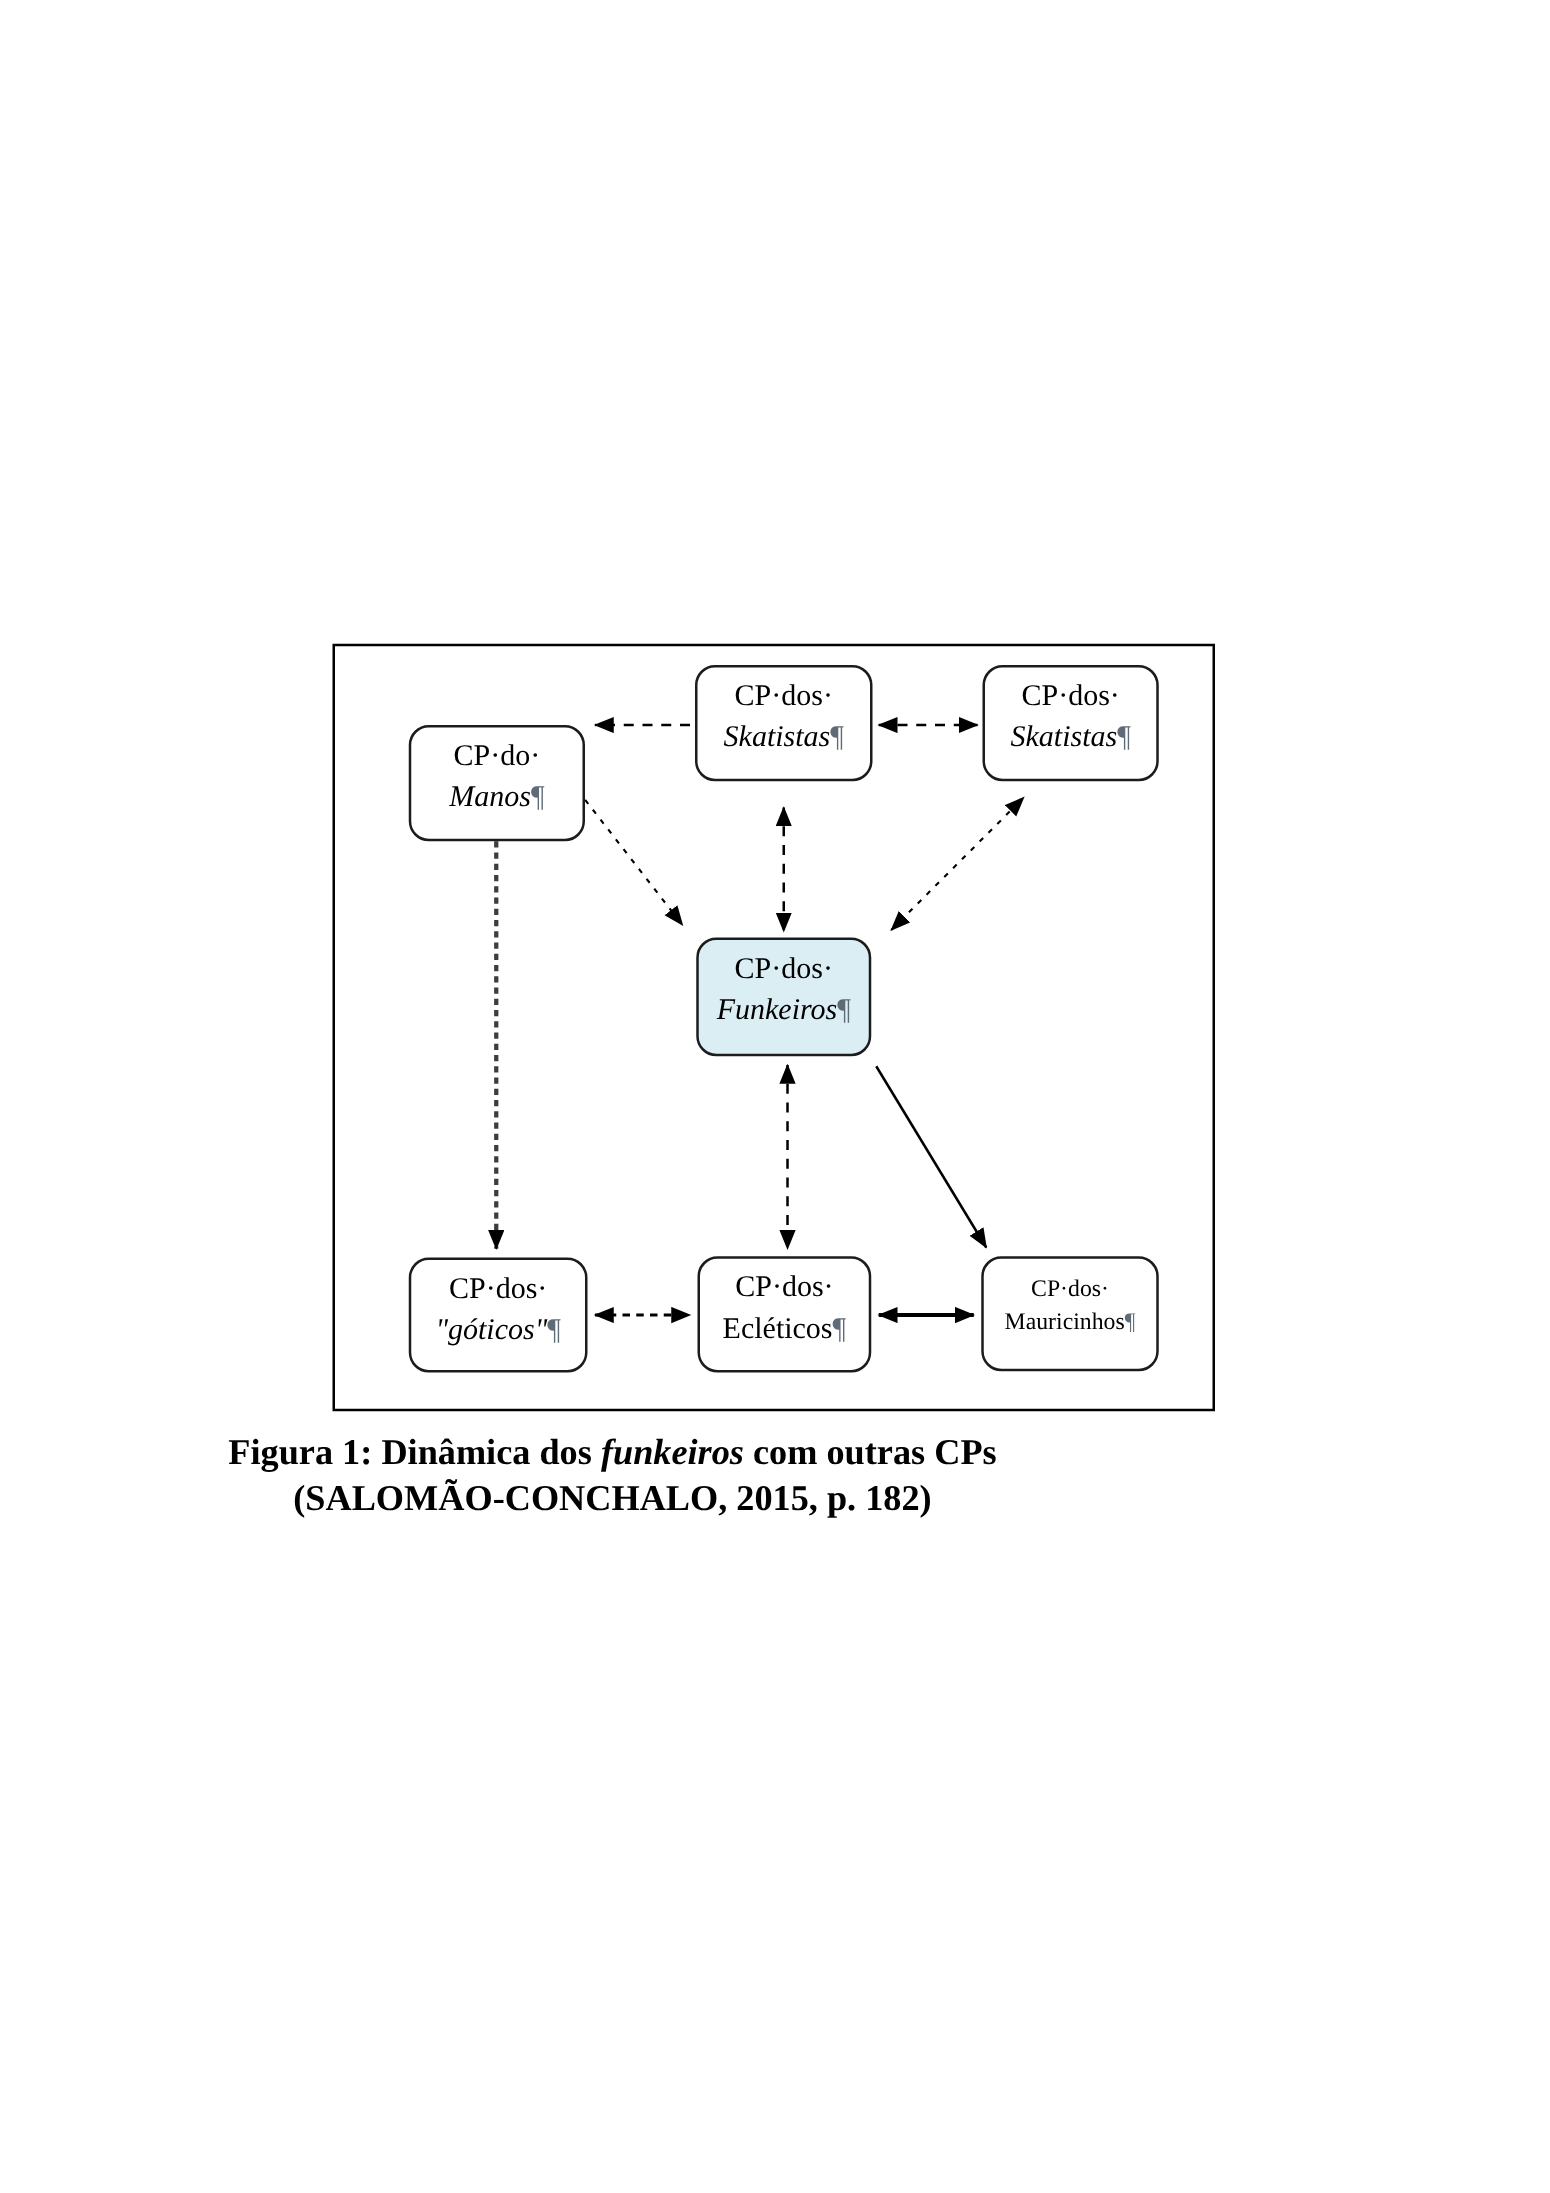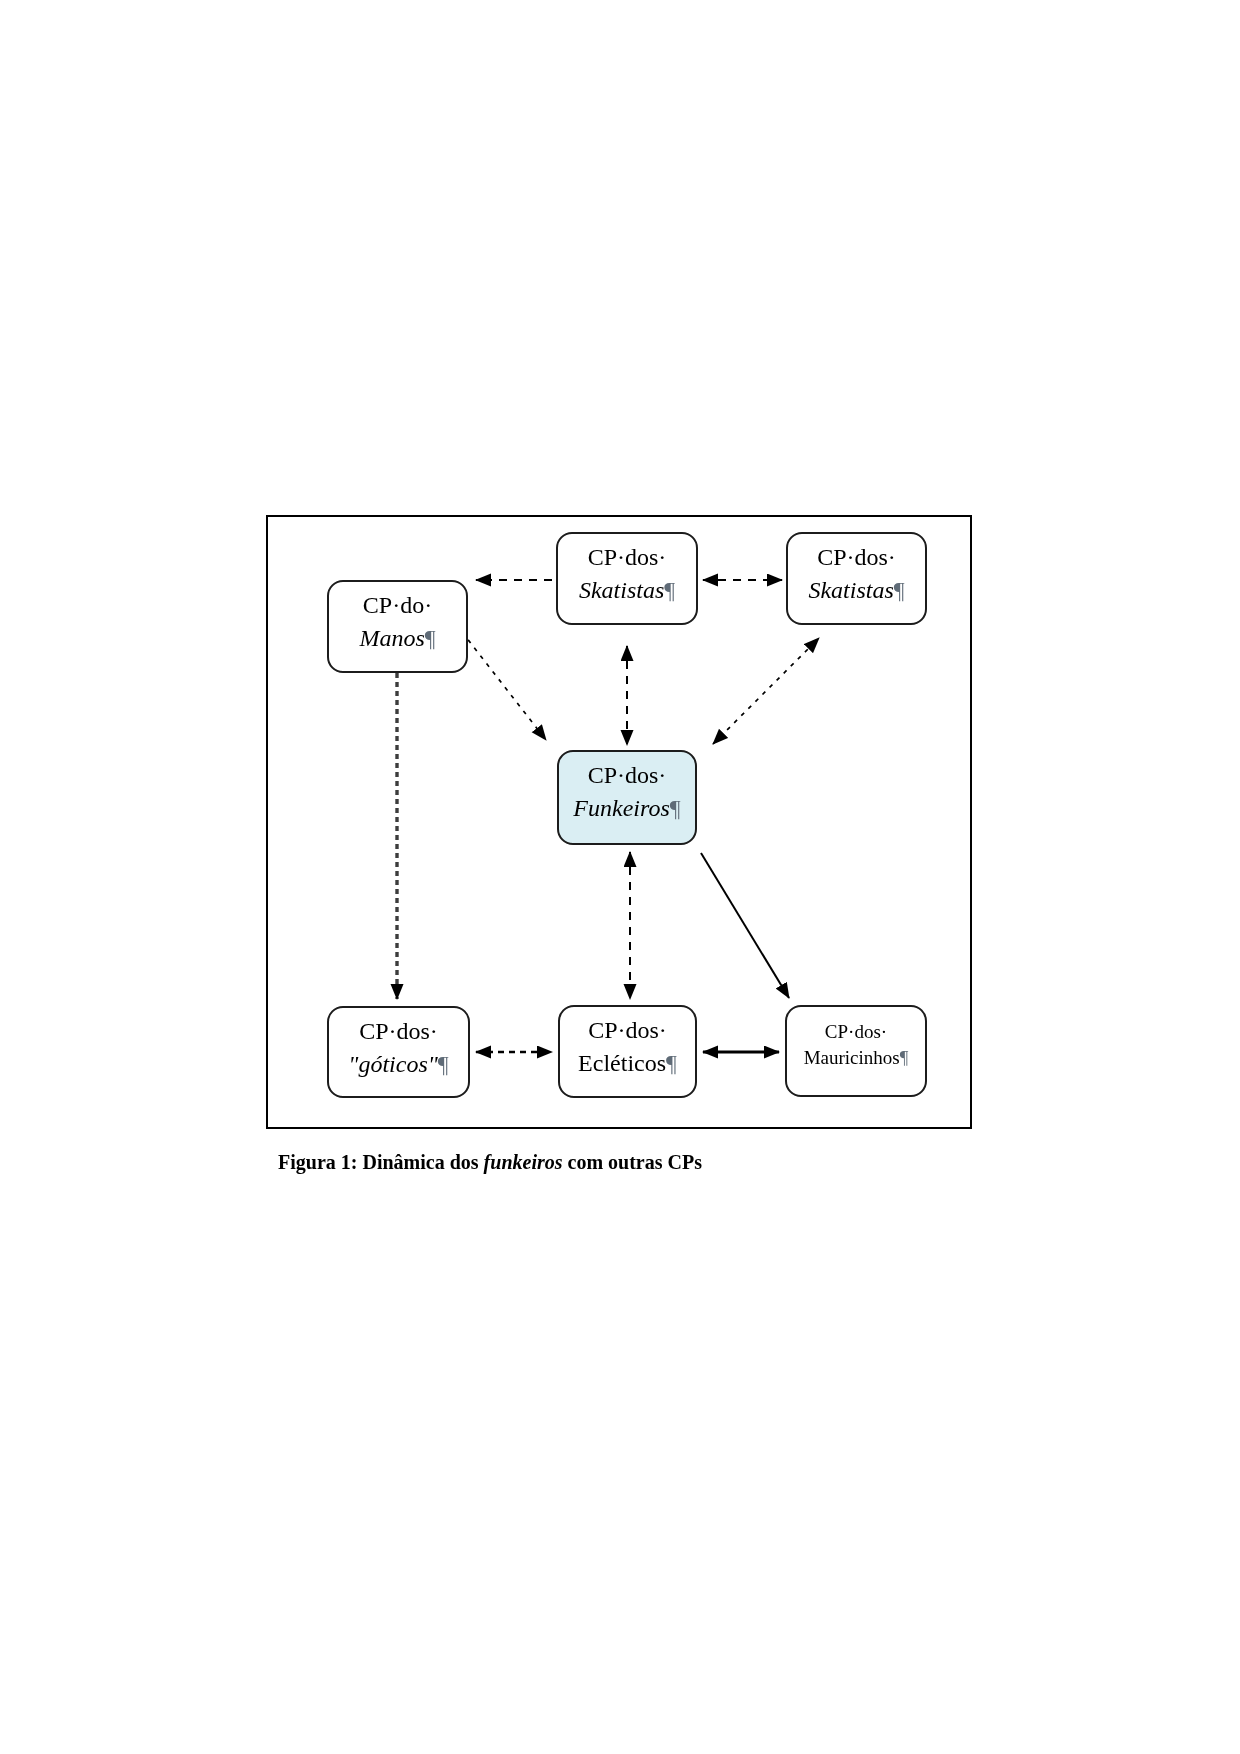--- a/index.html
+++ b/index.html
@@ -42,21 +42,21 @@
   #node-mauricinhos{left:785px;top:1005px;width:142px;height:92px;font-size:19px;line-height:26px;padding-top:12px;}
   .nl1{white-space:nowrap;}
   .nl2{white-space:nowrap;text-align:center;}
   .nl2.it{font-style:italic;}
   .mark{color:#5f6b77;font-style:normal;}
   .caption{
     position:absolute;
     left:0;top:1144px;width:980px;
     text-align:center;
     font-weight:bold;
-    font-size:20px;
+    font-size:29px;
     line-height:37px;
     color:#000000;
   }
   .caption em{font-style:italic;font-weight:bold;}
 </style>
 </head>
 <body>
 
 <div class="page">
 
@@ -110,15 +110,16 @@
     <div class="nl2"><span>Ecléticos</span><span class="mark">¶</span></div>
   </div>
 
   <div class="node" id="node-mauricinhos">
     <div class="nl1"><span>CP·dos·</span></div>
     <div class="nl2"><span>Mauricinhos</span><span class="mark">¶</span></div>
   </div>
 
   <div class="caption">
     <div class="cap-line1"><span>Figura 1: Dinâmica dos </span><em>funkeiros</em><span> com outras CPs</span></div>
+    <div class="cap-line2">(SALOMÃO-CONCHALO, 2015, p. 182)</div>
   </div>
 
 </div>
 
 </body></html>

